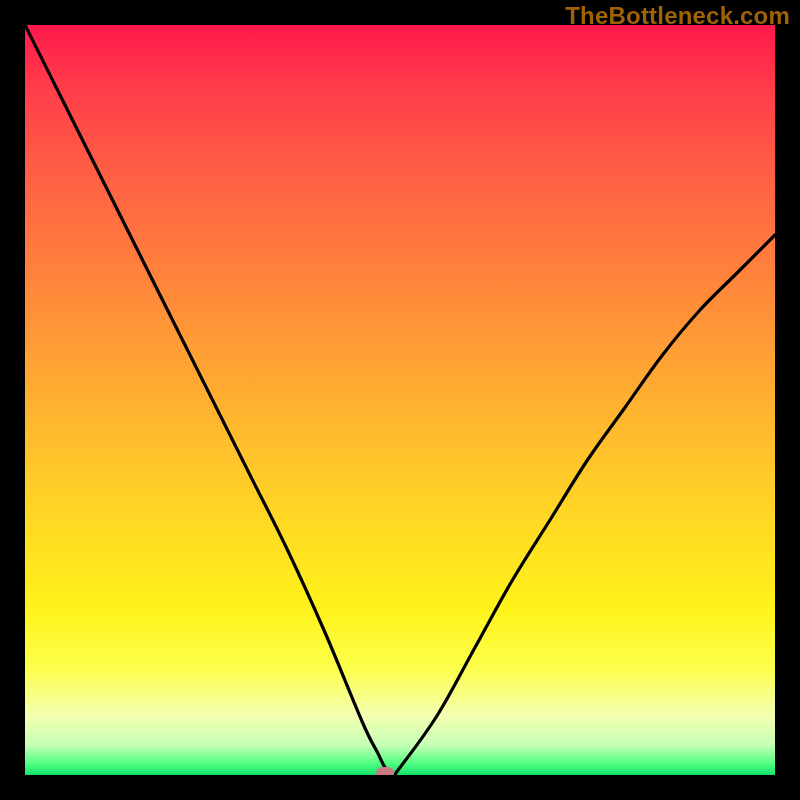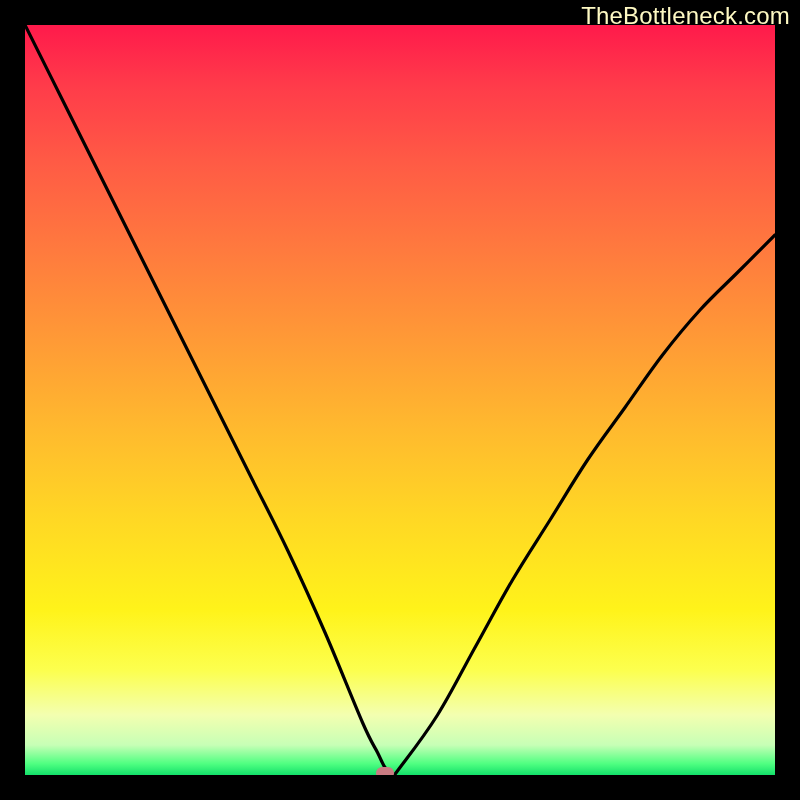--- a/index.html
+++ b/index.html
@@ -14,23 +14,23 @@
   .frame {
     position: relative;
     width: 800px;
     height: 800px;
     background: #000;
   }
   .watermark {
     position: absolute;
     top: 2px;
     right: 10px;
-    color: #fef9c3;
+    color: #a16207;
     font-size: 24px;
-    font-weight: 400;
+    font-weight: 700;
     letter-spacing: 0.2px;
     z-index: 5;
     user-select: none;
   }
   .plot-area {
     position: absolute;
     left: 25px;
     top: 25px;
     width: 750px;
     height: 750px;

